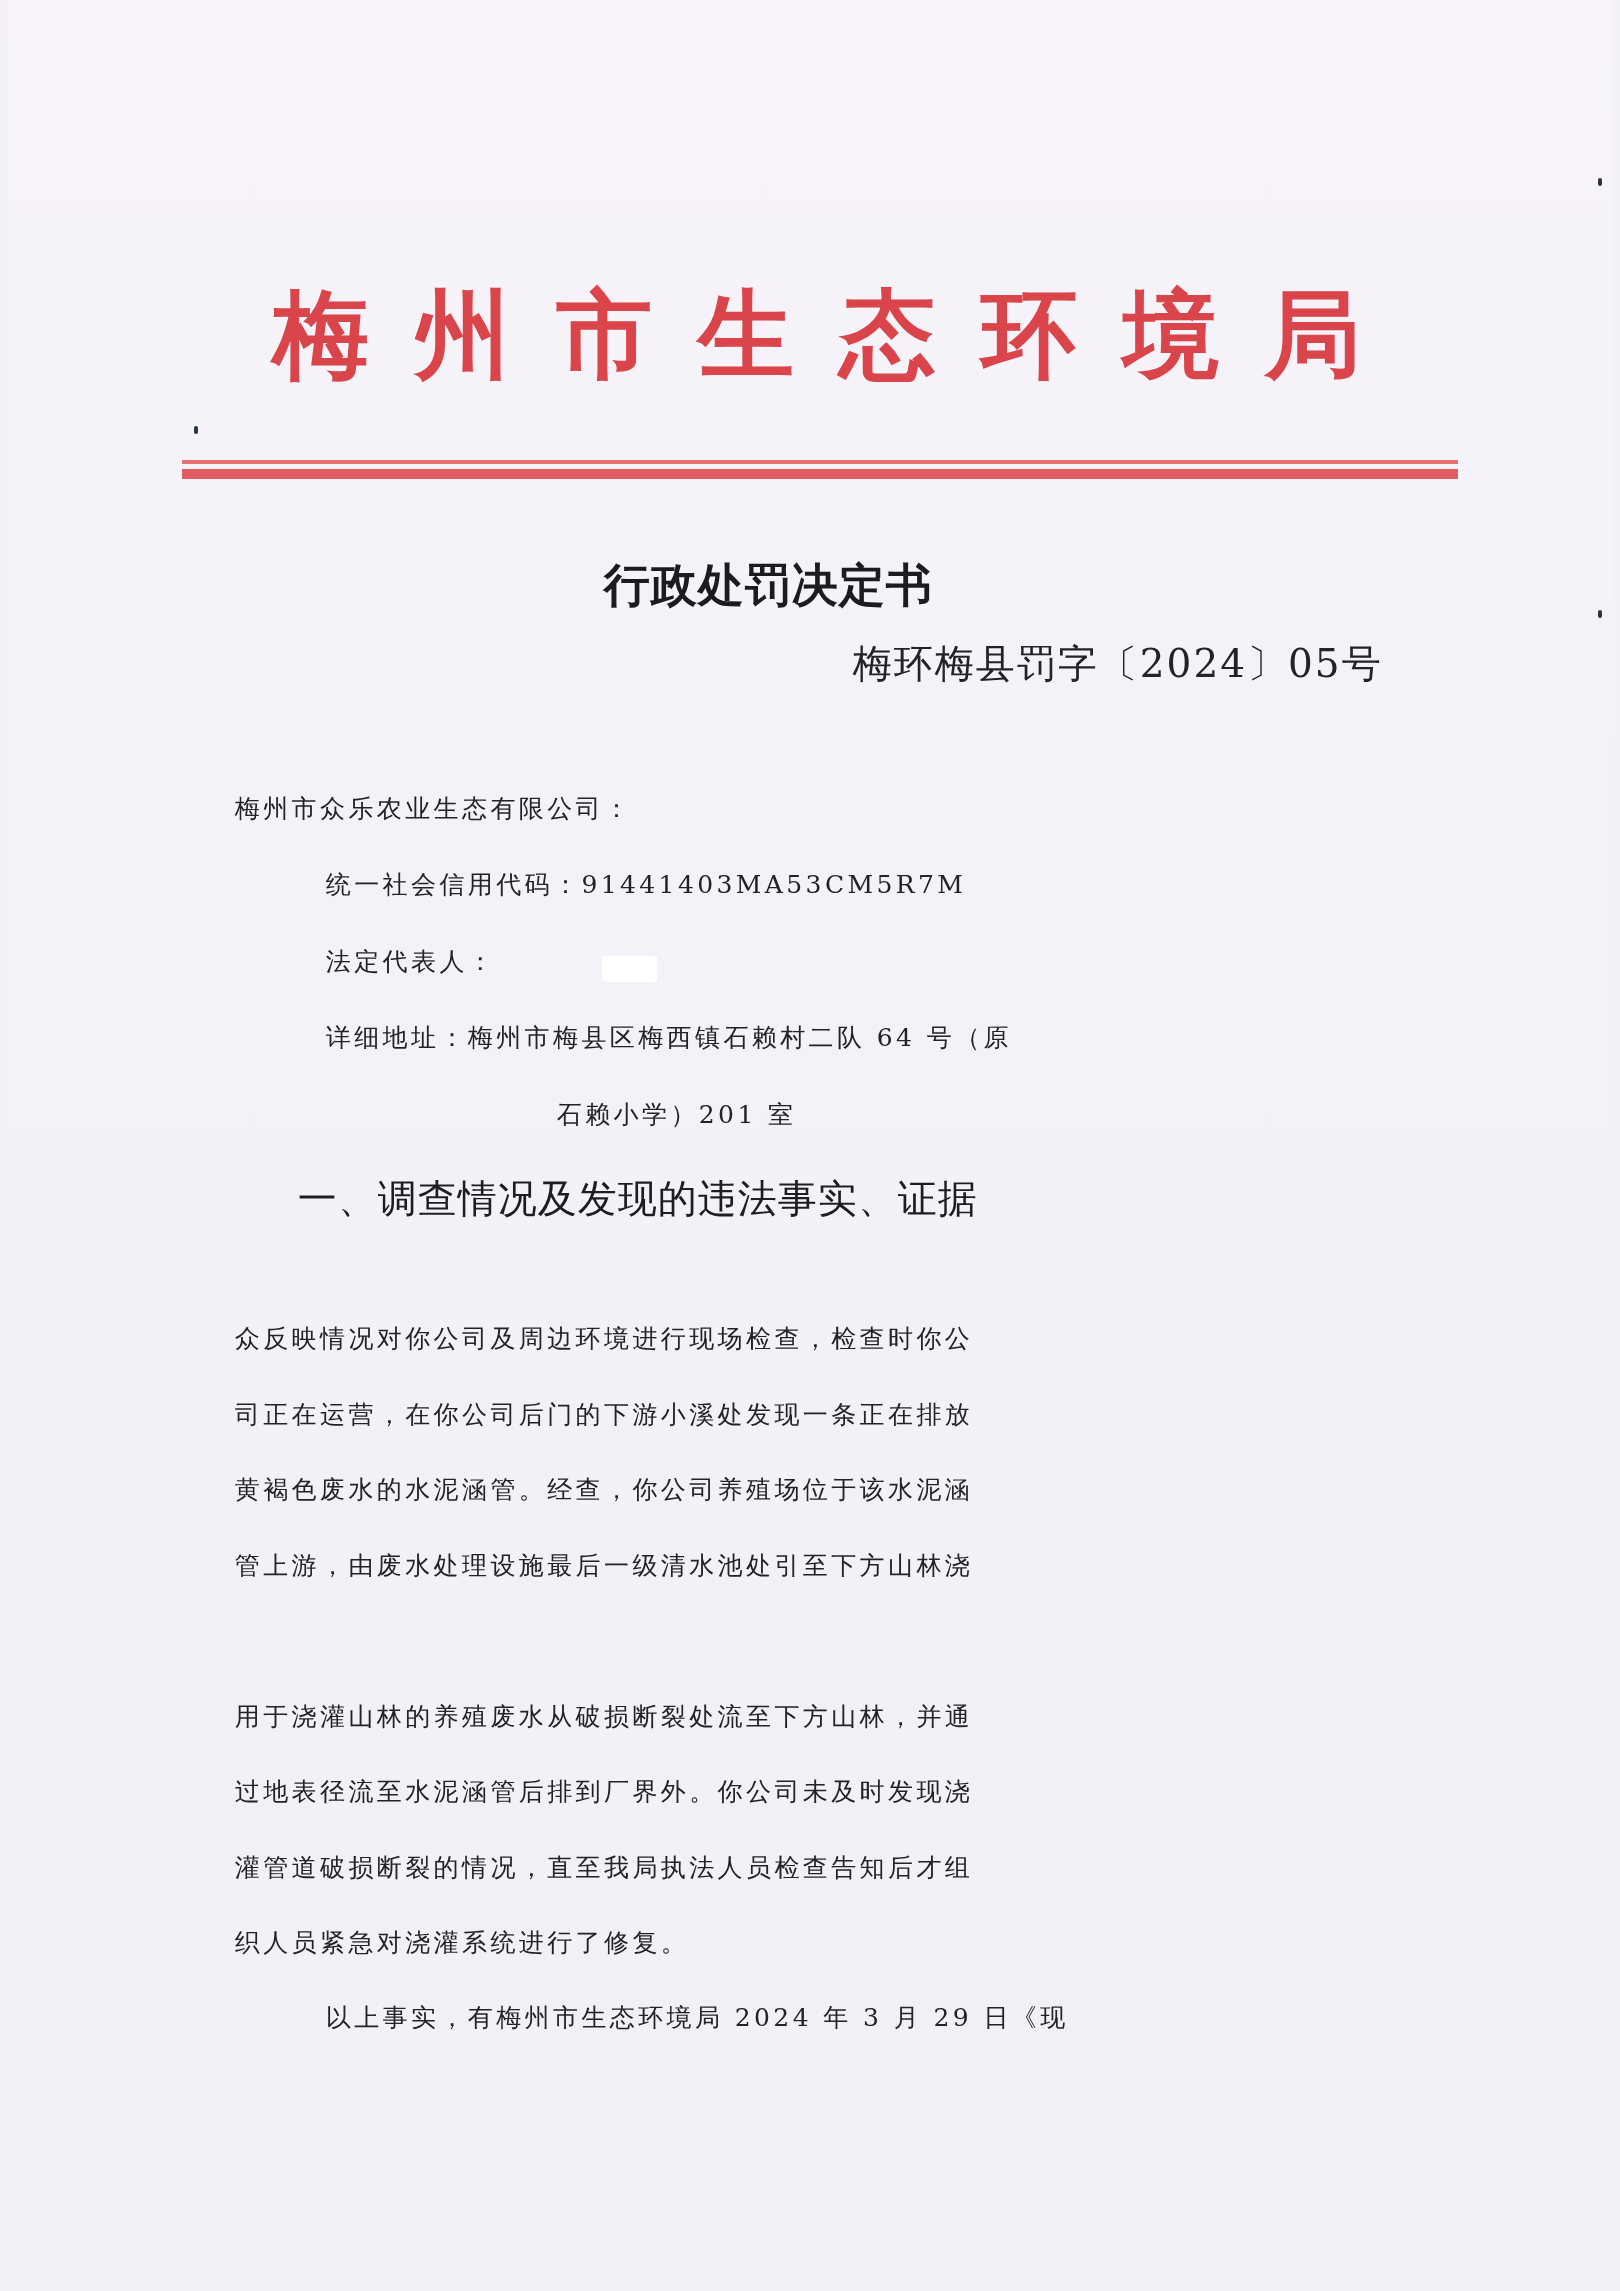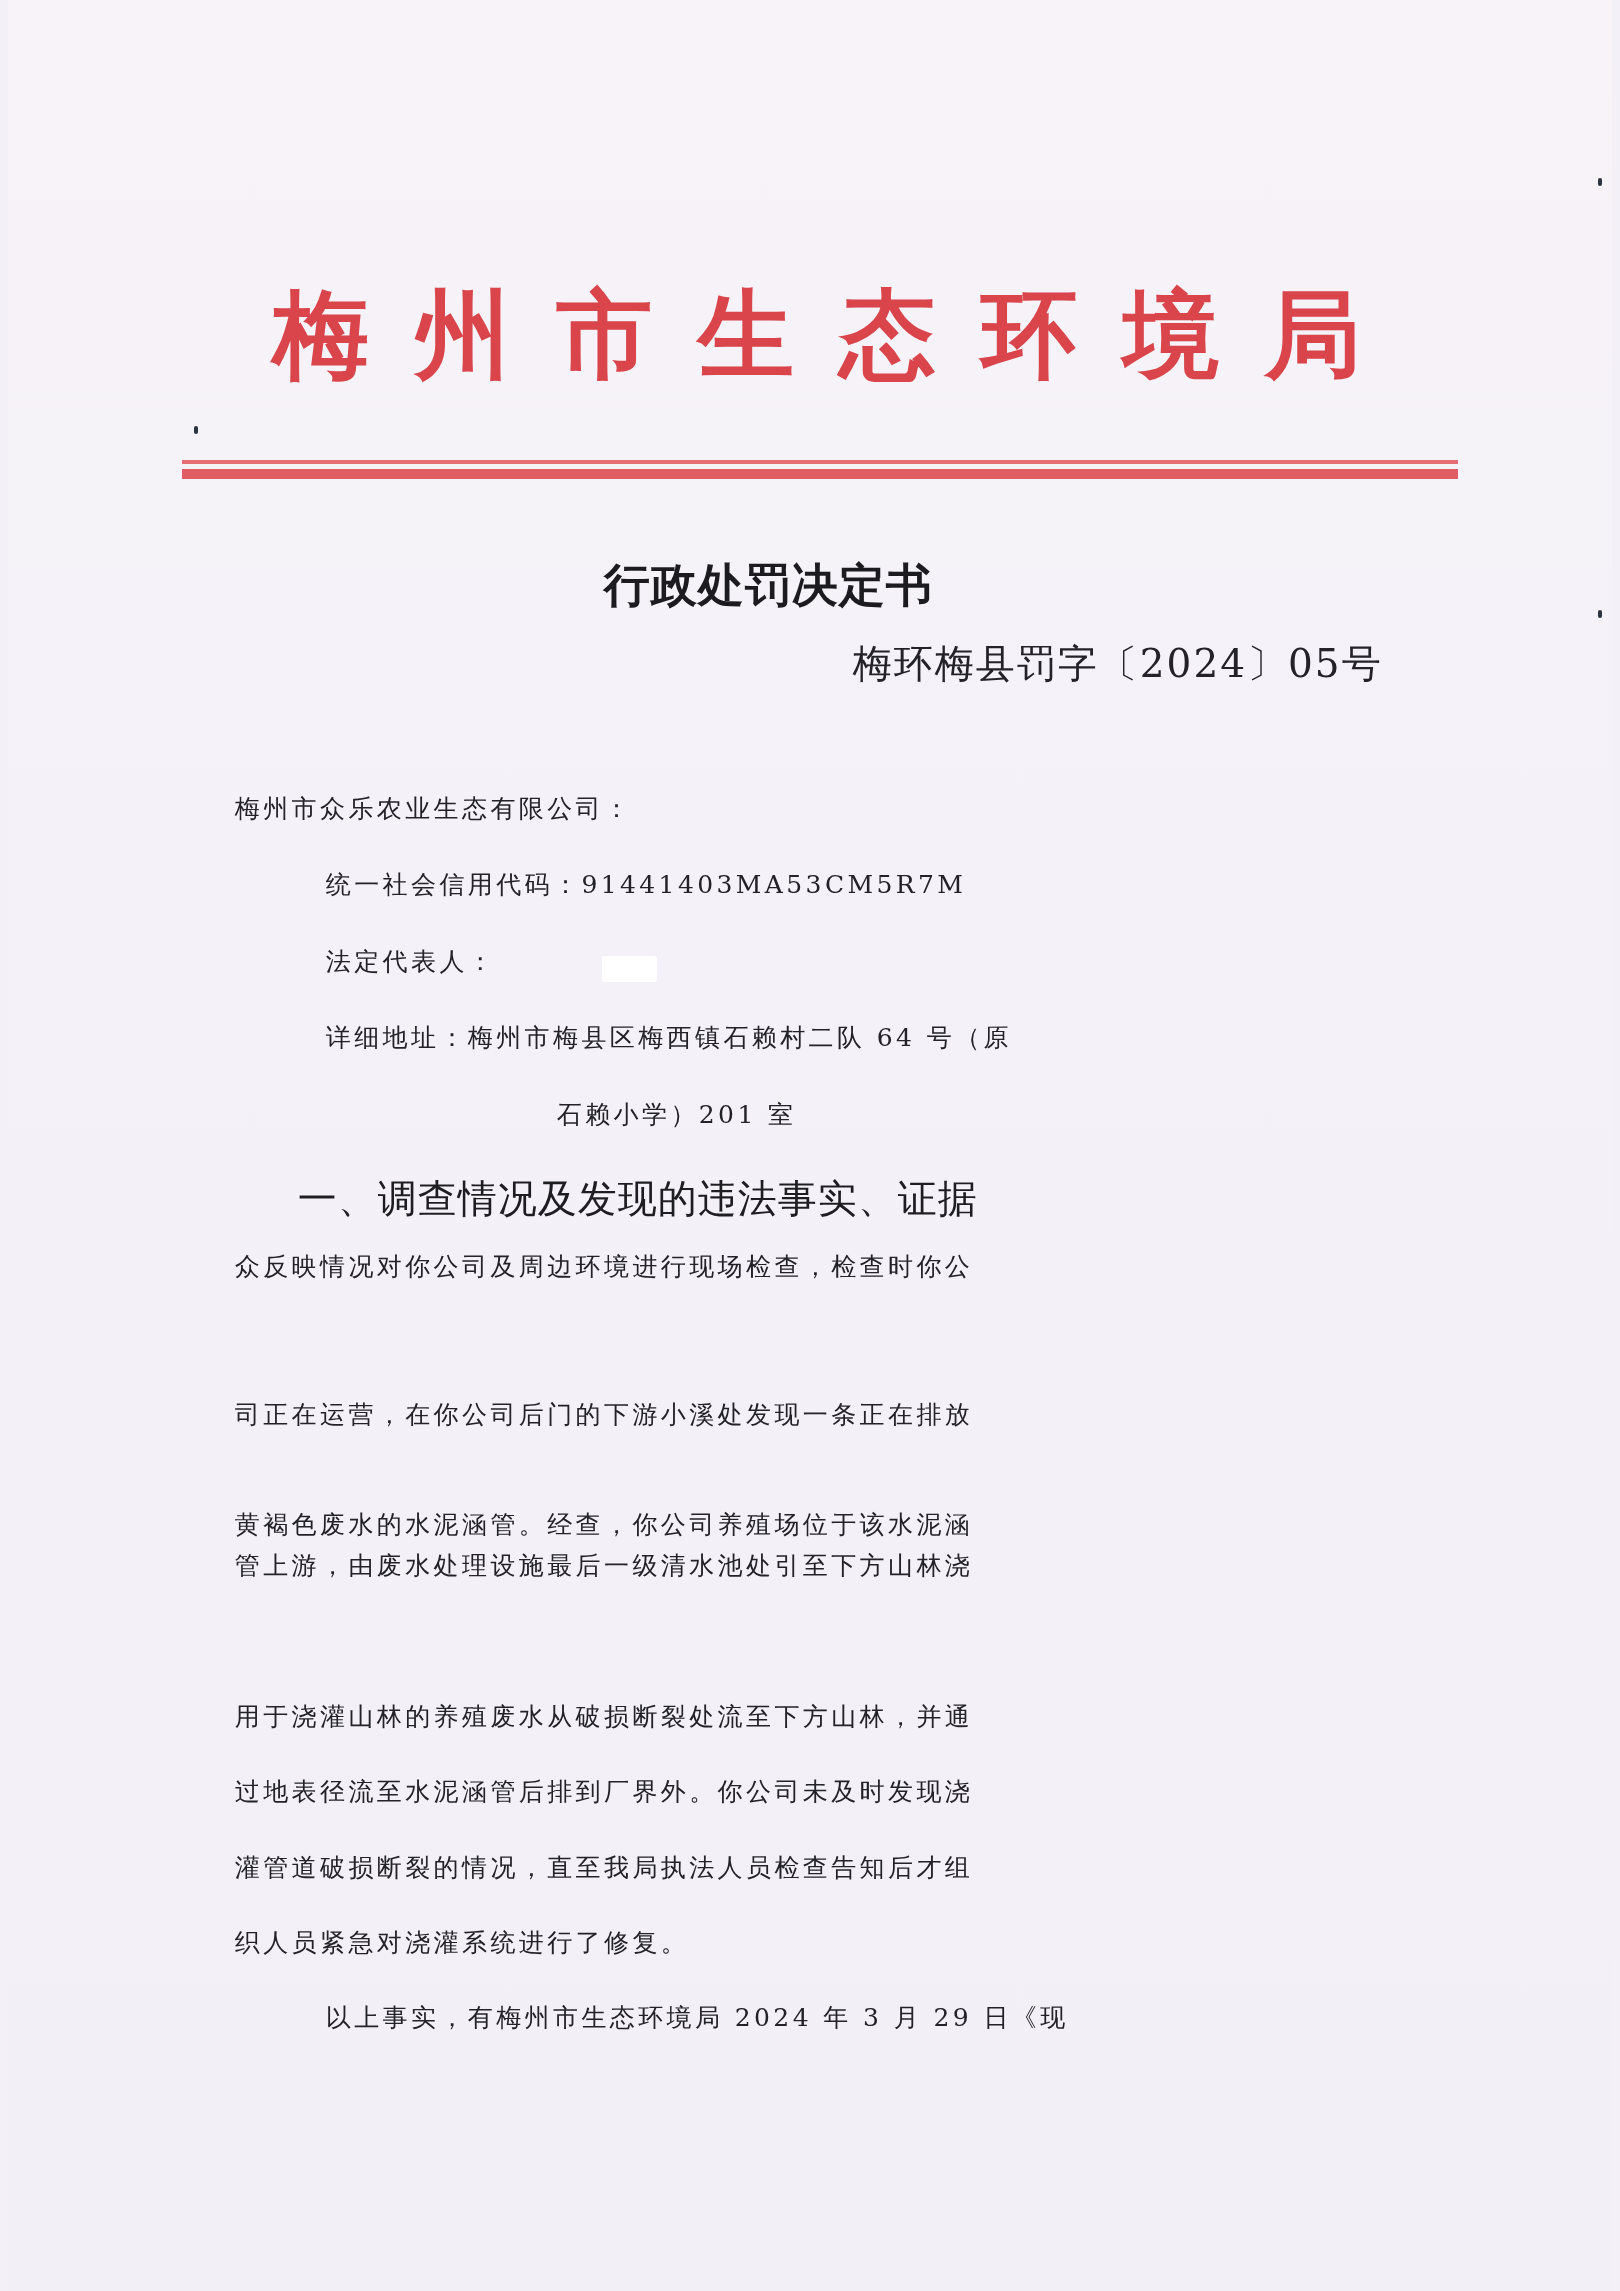--- a/index.html
+++ b/index.html
@@ -144,23 +144,23 @@
 
   <div class="line" style="left:227px; top:792px;">梅州市众乐农业生态有限公司：</div>
   <div class="line" style="left:318px; top:868px;">统一社会信用代码：91441403MA53CM5R7M</div>
   <div class="line" style="left:318px; top:945px;">法定代表人：</div>
   <div class="redact"></div>
   <div class="line" style="left:318px; top:1021px;text-align:center;">详细地址：梅州市梅县区梅西镇石赖村二队 64 号（原</div>
   <div class="line" style="left:549px; top:1098px;">石赖小学）201 室</div>
 
   <div class="line heading" style="left:290px; top:1172px;">一、调查情况及发现的违法事实、证据</div>
 
-  <div class="line" style="left:227px; top:1250px;">众反映情况对你公司及周边环境进行现场检查，检查时你公</div>
+  <div class="line" style="left:227px; top:1322px;">众反映情况对你公司及周边环境进行现场检查，检查时你公</div>
   <div class="line" style="left:227px; top:1398px;">司正在运营，在你公司后门的下游小溪处发现一条正在排放</div>
-  <div class="line" style="left:227px; top:1473px;margin-top:35px;">黄褐色废水的水泥涵管。经查，你公司养殖场位于该水泥涵</div>
+  <div class="line" style="left:227px; top:1473px;">黄褐色废水的水泥涵管。经查，你公司养殖场位于该水泥涵</div>
   <div class="line" style="left:227px; top:1549px;">管上游，由废水处理设施最后一级清水池处引至下方山林浇</div>
   <div class="line" style="left:227px; top:1700px;">用于浇灌山林的养殖废水从破损断裂处流至下方山林，并通</div>
   <div class="line" style="left:227px; top:1775px;">过地表径流至水泥涵管后排到厂界外。你公司未及时发现浇</div>
   <div class="line" style="left:227px; top:1851px;">灌管道破损断裂的情况，直至我局执法人员检查告知后才组</div>
   <div class="line" style="left:227px; top:1926px;">织人员紧急对浇灌系统进行了修复。</div>
   <div class="line" style="left:318px; top:2001px;">以上事实，有梅州市生态环境局 2024 年 3 月 29 日《现</div>
 
   <div class="speck" style="left:1590px; top:178px;"></div>
   <div class="speck" style="left:1590px; top:610px;"></div>
   <div class="speck" style="left:186px; top:426px;"></div>

